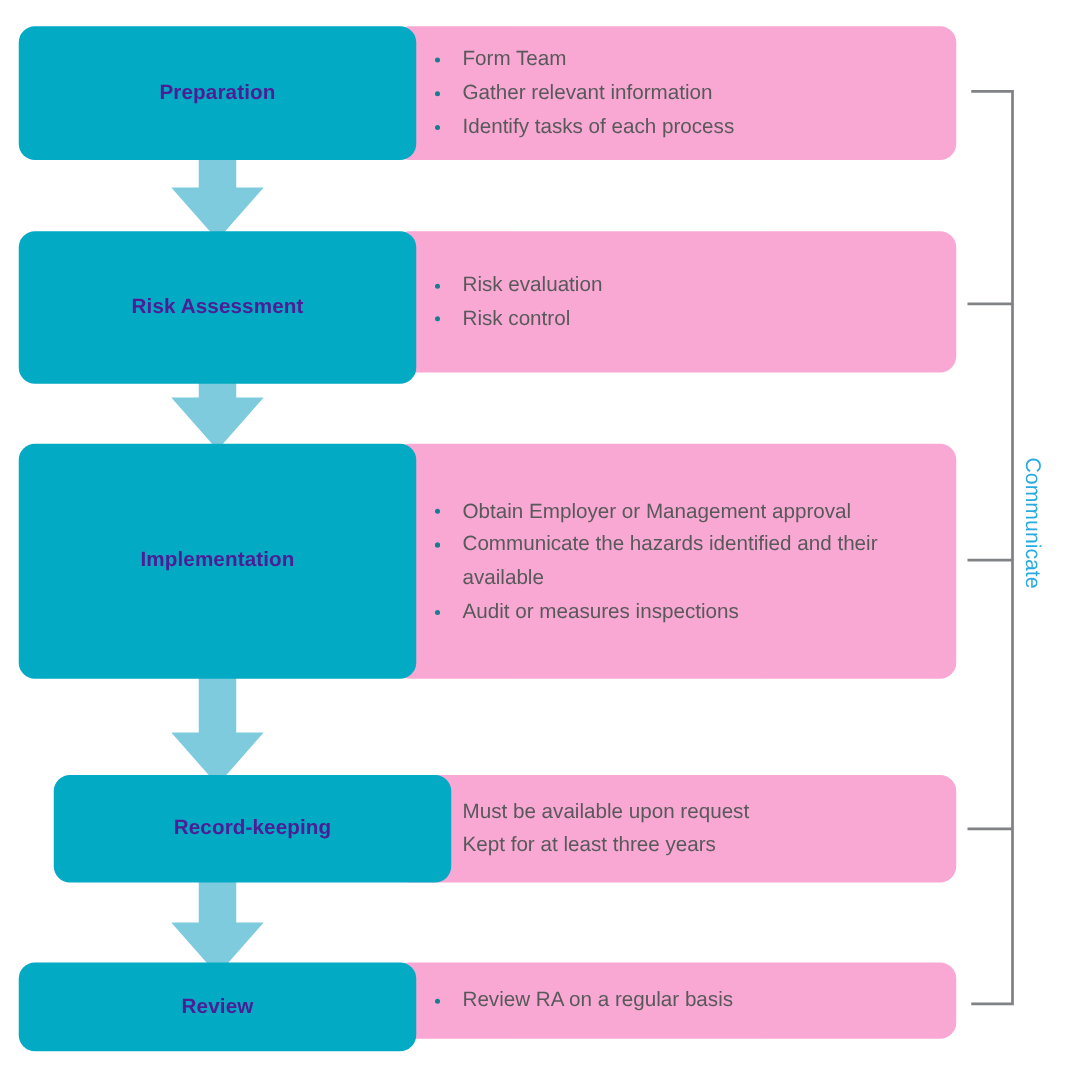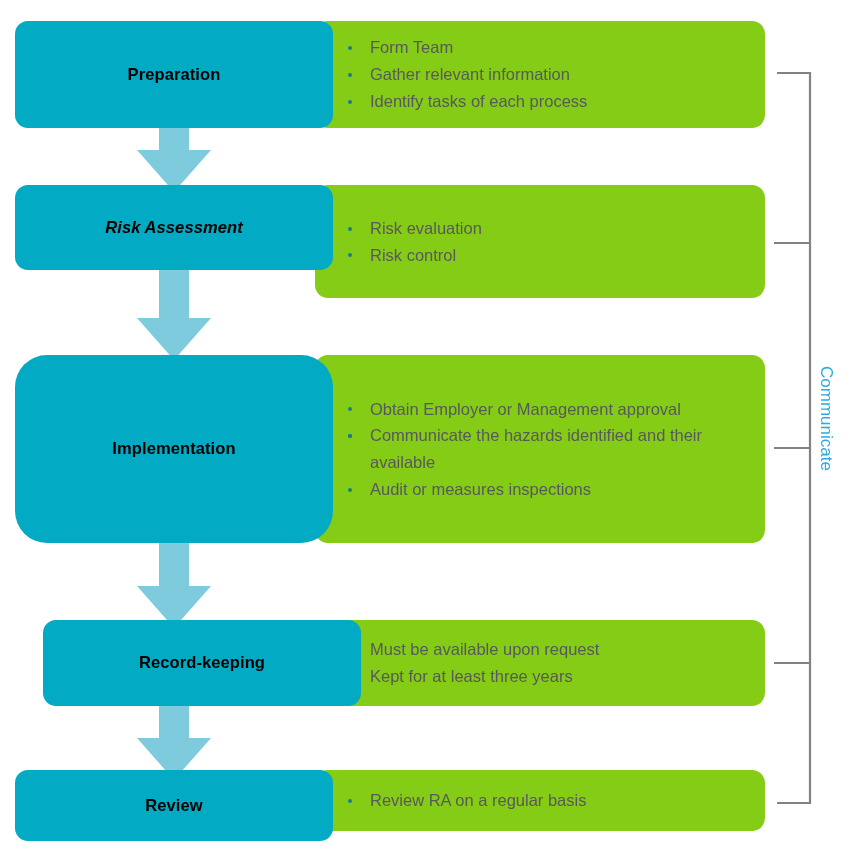--- a/index.html
+++ b/index.html
@@ -15,31 +15,31 @@
   .row{position:absolute;left:15px;}
   .label-box{
     position:absolute;left:0;top:0;
     width:318px;
     background:#03AAC4;
     border-radius:13px;
     display:flex;align-items:center;justify-content:center;
     z-index:3;
   }
   .label-text{
-    color:#000000;
+    color:#4c1d95;
     font-weight:bold;
     font-size:16.5px;
     letter-spacing:0.1px;
     text-align:center;
     line-height:1.2;
   }
   .detail-panel{
     position:absolute;left:300px;top:0;
     width:450px;
-    background:#84cc16;
+    background:#f9a8d4;
     border-radius:13px;
     z-index:1;
     display:flex;align-items:center;
   }
   .bullets{
     list-style:none;
     margin:0;padding:0 0 0 55px;
     width:100%;
     box-sizing:border-box;
   }
@@ -106,41 +106,41 @@
     </svg>
   </div>
 
   <div class="row" style="top:185px;height:113px;">
     <div class="detail-panel" style="height:113px;">
       <ul class="bullets">
         <li><span class="bullet-dot"></span><span>Risk evaluation</span></li>
         <li><span class="bullet-dot"></span><span>Risk control</span></li>
       </ul>
     </div>
-    <div class="label-box" style="height:85px;font-style:italic;">
+    <div class="label-box" style="height:122px;">
       <span class="label-text">Risk Assessment</span>
     </div>
   </div>
 
   <div class="arrow" style="top:268px;">
     <svg width="74" height="92" viewBox="0 0 74 92" xmlns="http://www.w3.org/2000/svg">
       <polygon points="22,0 52,0 52,50 74,50 37,92 0,50 22,50" fill="#7DCBDD"></polygon>
     </svg>
   </div>
 
   <div class="row" style="top:355px;height:188px;">
     <div class="detail-panel" style="height:188px;">
       <ul class="bullets">
         <li><span class="bullet-dot"></span><span>Obtain Employer or Management approval</span></li>
         <li><span class="bullet-dot"></span></li>
         <li><span class="bullet-dot"></span><span>Communicate the hazards identified and their available</span></li>
         <li><span class="bullet-dot"></span><span>Audit or measures inspections</span></li>
       </ul>
     </div>
-    <div class="label-box" style="height:188px;border-radius:32px;">
+    <div class="label-box" style="height:188px;">
       <span class="label-text">Implementation</span>
     </div>
   </div>
 
   <div class="arrow" style="top:466px;">
     <svg width="74" height="162" viewBox="0 0 74 162" xmlns="http://www.w3.org/2000/svg">
       <polygon points="22,0 52,0 52,120 74,120 37,162 0,120 22,120" fill="#7DCBDD"></polygon>
     </svg>
   </div>
 

